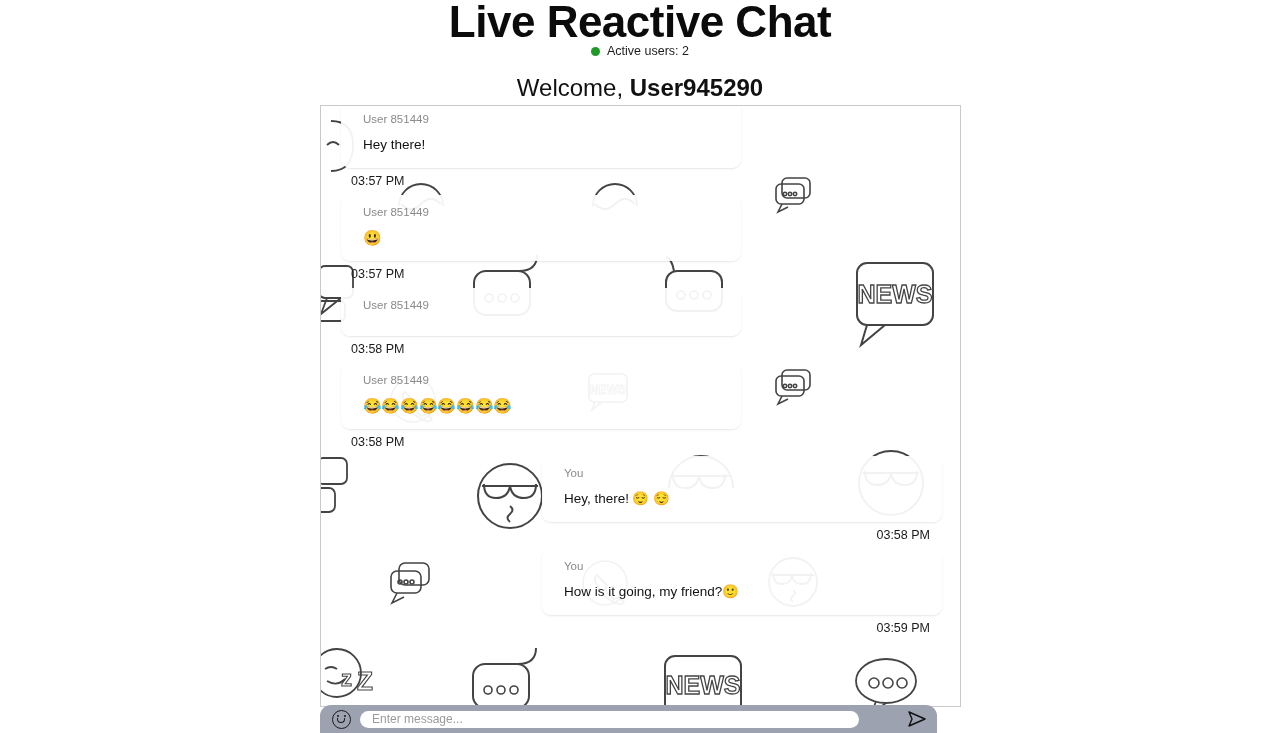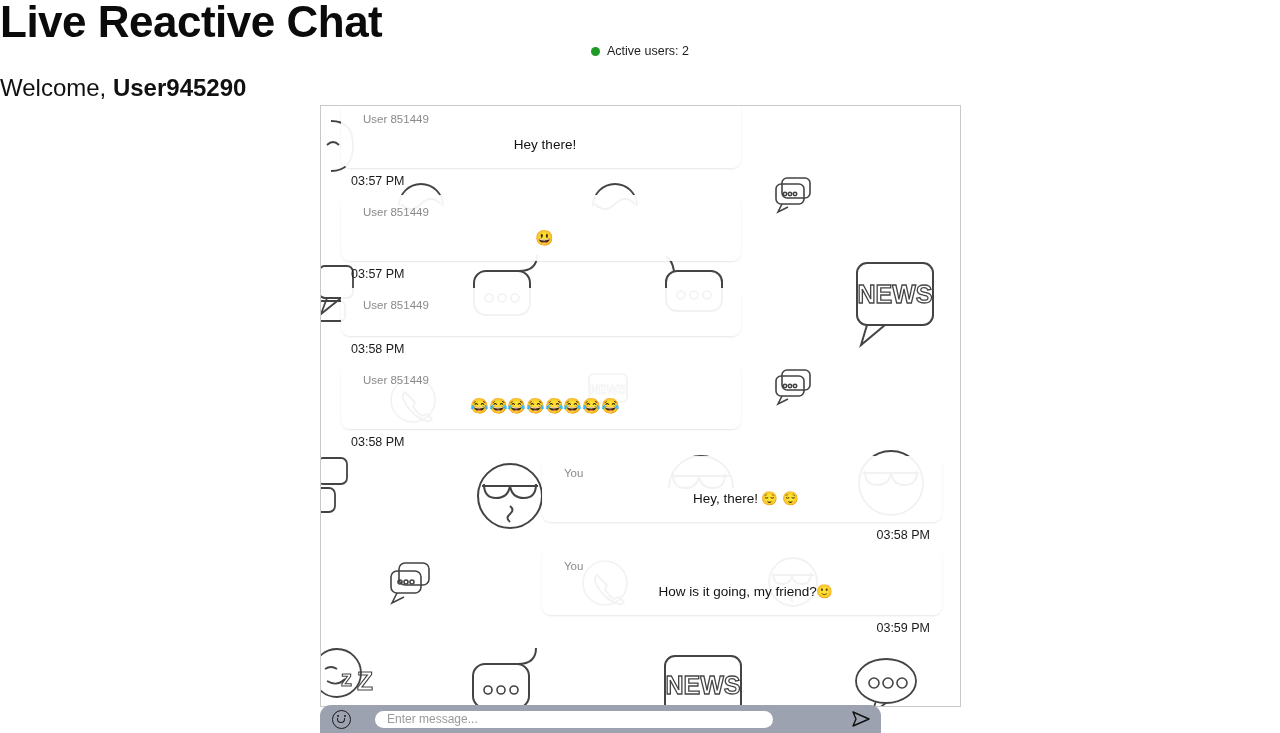--- a/index.html
+++ b/index.html
@@ -14,21 +14,21 @@
   .page {
     position: relative;
     width: 1280px;
     height: 733px;
     background: #ffffff;
   }
 
   
   .header {
     width: 1280px;
-    text-align: left;
+    text-align: center;
     padding-top: 0px;
   }
   .app-title {
     font-size: 44px;
     font-weight: bold;
     color: #0b0b0b;
     letter-spacing: -0.5px;
     line-height: 44px;
     margin: 0;
     padding-top: 0px;
@@ -108,45 +108,44 @@
     font-size: 11.5px;
     color: #8a8a8a;
     line-height: 15px;
     margin-bottom: 9px;
   }
   .bubble .text {
     font-size: 13.5px;
     color: #121212;
     line-height: 18px;
     word-wrap: break-word;
-    text-align: center;
   }
   .bubble .text.emoji-only { font-size: 15px; letter-spacing: 0px; }
 
   .timestamp {
     font-size: 12.5px;
     color: #1a1a1a;
     line-height: 16px;
     padding: 5px 2px 6px 10px;
   }
   .msg-row.right .timestamp { padding-right: 12px; padding-left: 0; }
 
   
   .input-bar {
     position: absolute;
     left: 320px;
     top: 705px;
-    width: 561px;
+    width: 617px;
     height: 28px;
     background: #9da2b0;
     border-radius: 11px 11px 0 0;
     display: flex;
     align-items: center;
     padding: 0 10px 0 12px;
-    gap: 24px;
+    gap: 9px;
   }
   .emoji-btn {
     width: 19px; height: 19px;
     border-radius: 50%;
     border: 1.5px solid #1b1b1b;
     background: transparent;
     position: relative;
     flex: 0 0 auto;
     cursor: pointer;
   }

